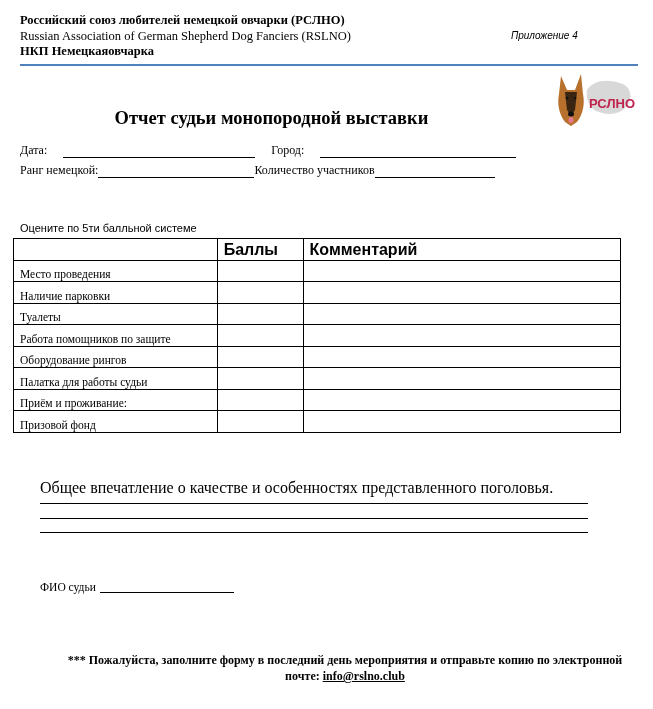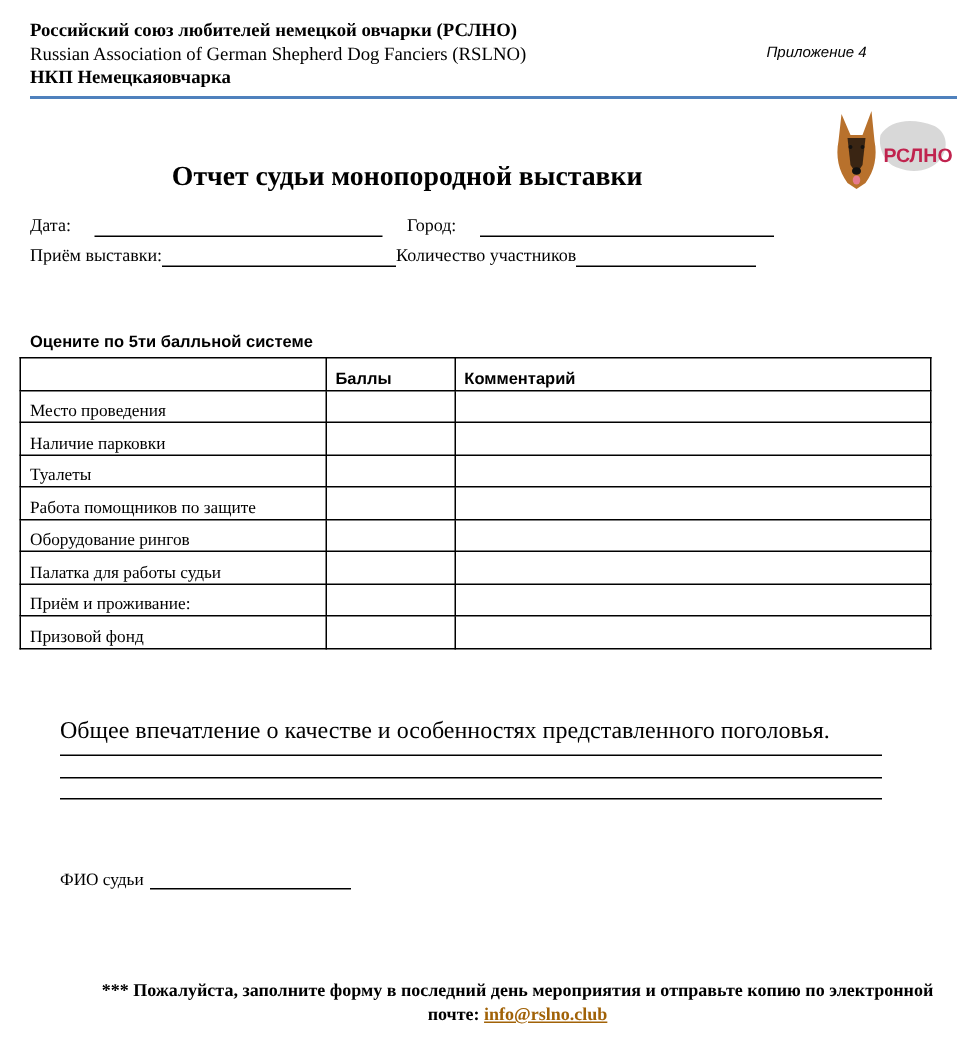--- a/index.html
+++ b/index.html
@@ -16,35 +16,35 @@
   .rule { left: 20px; top: 64px; width: 618px; height: 2px; background: #4f81bd; }
 
   .logo { left: 553px; top: 70px; width: 82px; height: 60px; }
 
   .title { left: 0; width: 547px; top: 108px; text-align: center; font-size: 18.5px; font-weight: bold; }
   .title span { position: relative; left: -2px; }
 
   .field-row { left: 20px; font-size: 12px; display: flex; align-items: flex-end; white-space: nowrap; }
   .blank { display: inline-block; border-bottom: 1px solid #000; height: 12px; }
 
-  .rate-label { left: 20px; top: 222px; font-size: 11px; font-weight: bold; }
+  .rate-label { left: 20px; top: 222px; font-size: 11px; font-weight: normal; }
 
   table.grid { position: absolute; left: 13px; top: 238px; border-collapse: collapse; width: 608px; }
   table.grid td, table.grid th { border: 1.3px solid #000; height: 19.5px; padding: 0 0 0 6px; font-size: 11.5px; text-align: left; vertical-align: bottom; }
-  table.grid th { font-weight: bold; font-size: 11px; padding-bottom: 1px; }
+  table.grid th { font-weight: bold; font-size: 16px; padding-bottom: 1px; }
   table.grid td { padding-bottom: 1px; }
   col.c1 { width: 204px; } col.c2 { width: 86px; } col.c3 { width: 318px; }
 
   .impression { left: 40px; top: 479px; font-size: 16px; }
   .line { left: 40px; width: 548px; height: 1px; background: #000; }
 
   .judge { left: 40px; top: 580px; font-size: 11.5px; display: flex; align-items: flex-end; }
 
   .note { left: 60px; width: 570px; top: 652px; text-align: center; font-size: 12px; font-weight: bold; line-height: 16px; }
-  .note a { color: #a16207; }
+  .note a { color: #000000; }
 </style>
 </head>
 <body>
 
 <div class="abs org1 serif">Российский союз любителей немецкой овчарки (РСЛНО)</div>
 <div class="abs org2 serif">Russian Association of German Shepherd Dog Fanciers (RSLNO)</div>
 <div class="abs org3 serif">НКП Немецкаяовчарка</div>
 <div class="abs appendix sans">Приложение 4</div>
 <div class="abs rule"></div>
 
@@ -64,21 +64,21 @@
 <div class="abs title serif"><span>Отчет судьи монопородной выставки</span></div>
 
 <div class="abs field-row serif" style="top:143px;gap:16px;">
   <span>Дата:</span>
   <span class="blank" style="width:192px;"></span>
   <span>Город:</span>
   <span class="blank" style="width:196px;"></span>
 </div>
 
 <div class="abs field-row serif" style="top:163px;">
-  <span>Приём выставки:</span>
+  <span>Ранг немецкой:</span>
   <span class="blank" style="width:156px;"></span>
   <span>Количество участников</span>
   <span class="blank" style="width:120px;"></span>
 </div>
 
 <div class="abs rate-label sans">Оцените по 5ти балльной системе</div>
 
 <table class="grid">
   <colgroup>
       <col class="c1">

